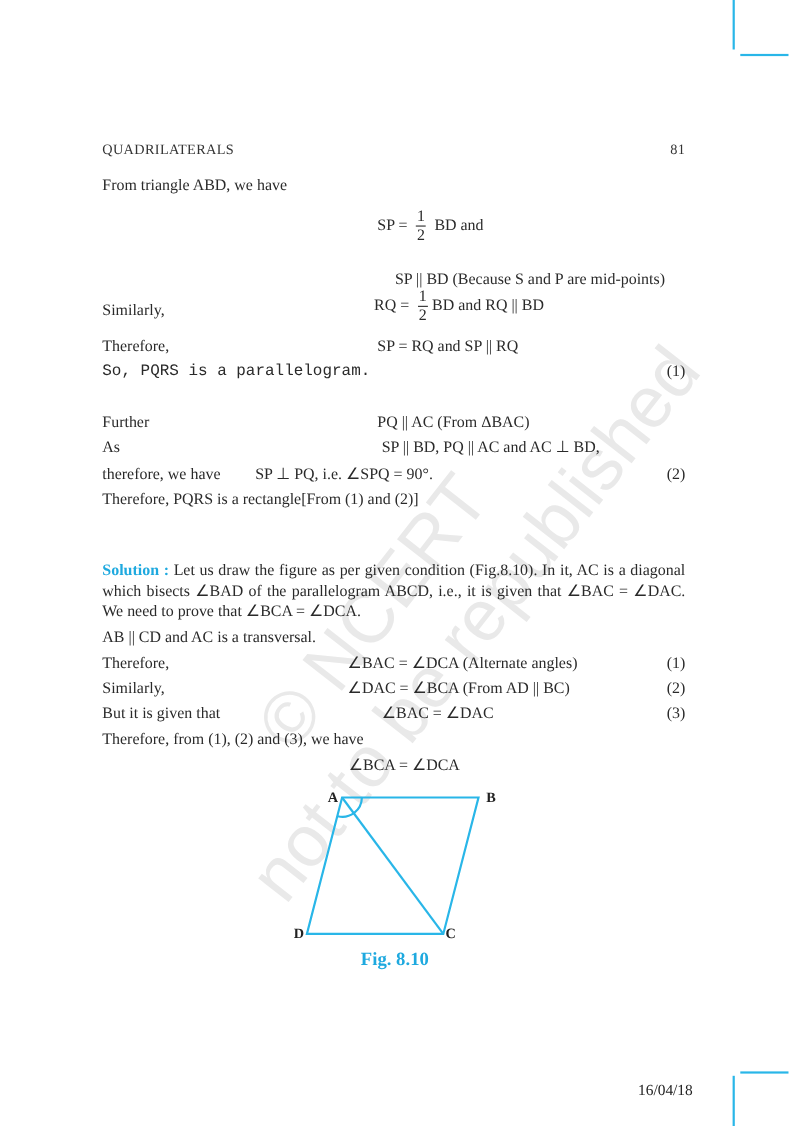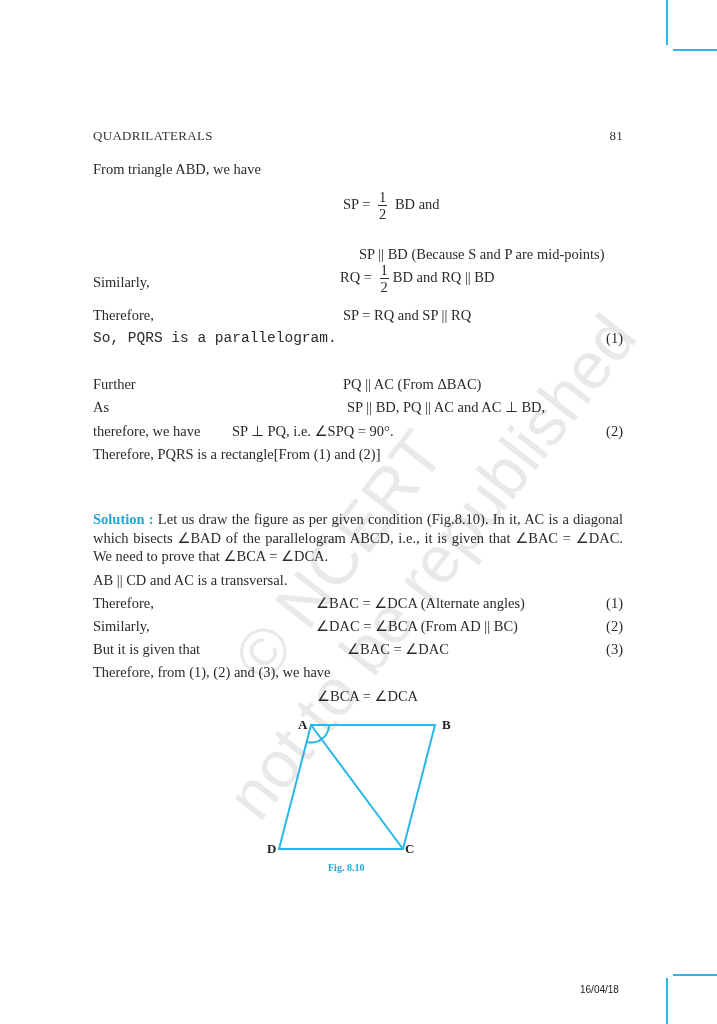--- a/index.html
+++ b/index.html
@@ -22,22 +22,22 @@
   .watermark {
     position: absolute; left: 135px; top: 330px; width: 520px;
     transform: rotate(-52deg); transform-origin: center;
     font-family: "Liberation Sans", sans-serif; color: #e9e9e9;
     font-size: 66px; line-height: 80px; text-align: center; z-index: 0;
     top: 500px; left: 110px;
   }
   .watermark div { white-space: nowrap; }
   .content { position: absolute; inset: 0; z-index: 1; }
   .fig-label { font-family: "Liberation Serif", serif; font-weight: bold; font-size: 13px; color: #222; }
-  .caption { font-weight: bold; color: #1ea9df; font-size: 10px; }
-  .date { font-family: Liberation Sans, sans-serif; font-size: 10px; color: #222; }
+  .caption { font-weight: bold; color: #1ea9df; font-size: 17px; }
+  .date { font-family: Liberation Serif, serif; font-size: 14px; color: #222; }
 </style>
 </head>
 <body>
 
 <div class="crop" style="left:666px; top:0; width:2px; height:45px;"></div>
 <div class="crop" style="left:673px; top:49px; width:44px; height:2px;"></div>
 <div class="crop" style="left:666px; top:978px; width:2px; height:46px;"></div>
 <div class="crop" style="left:673px; top:974px; width:44px; height:2px;"></div>
 
 <div class="watermark">

